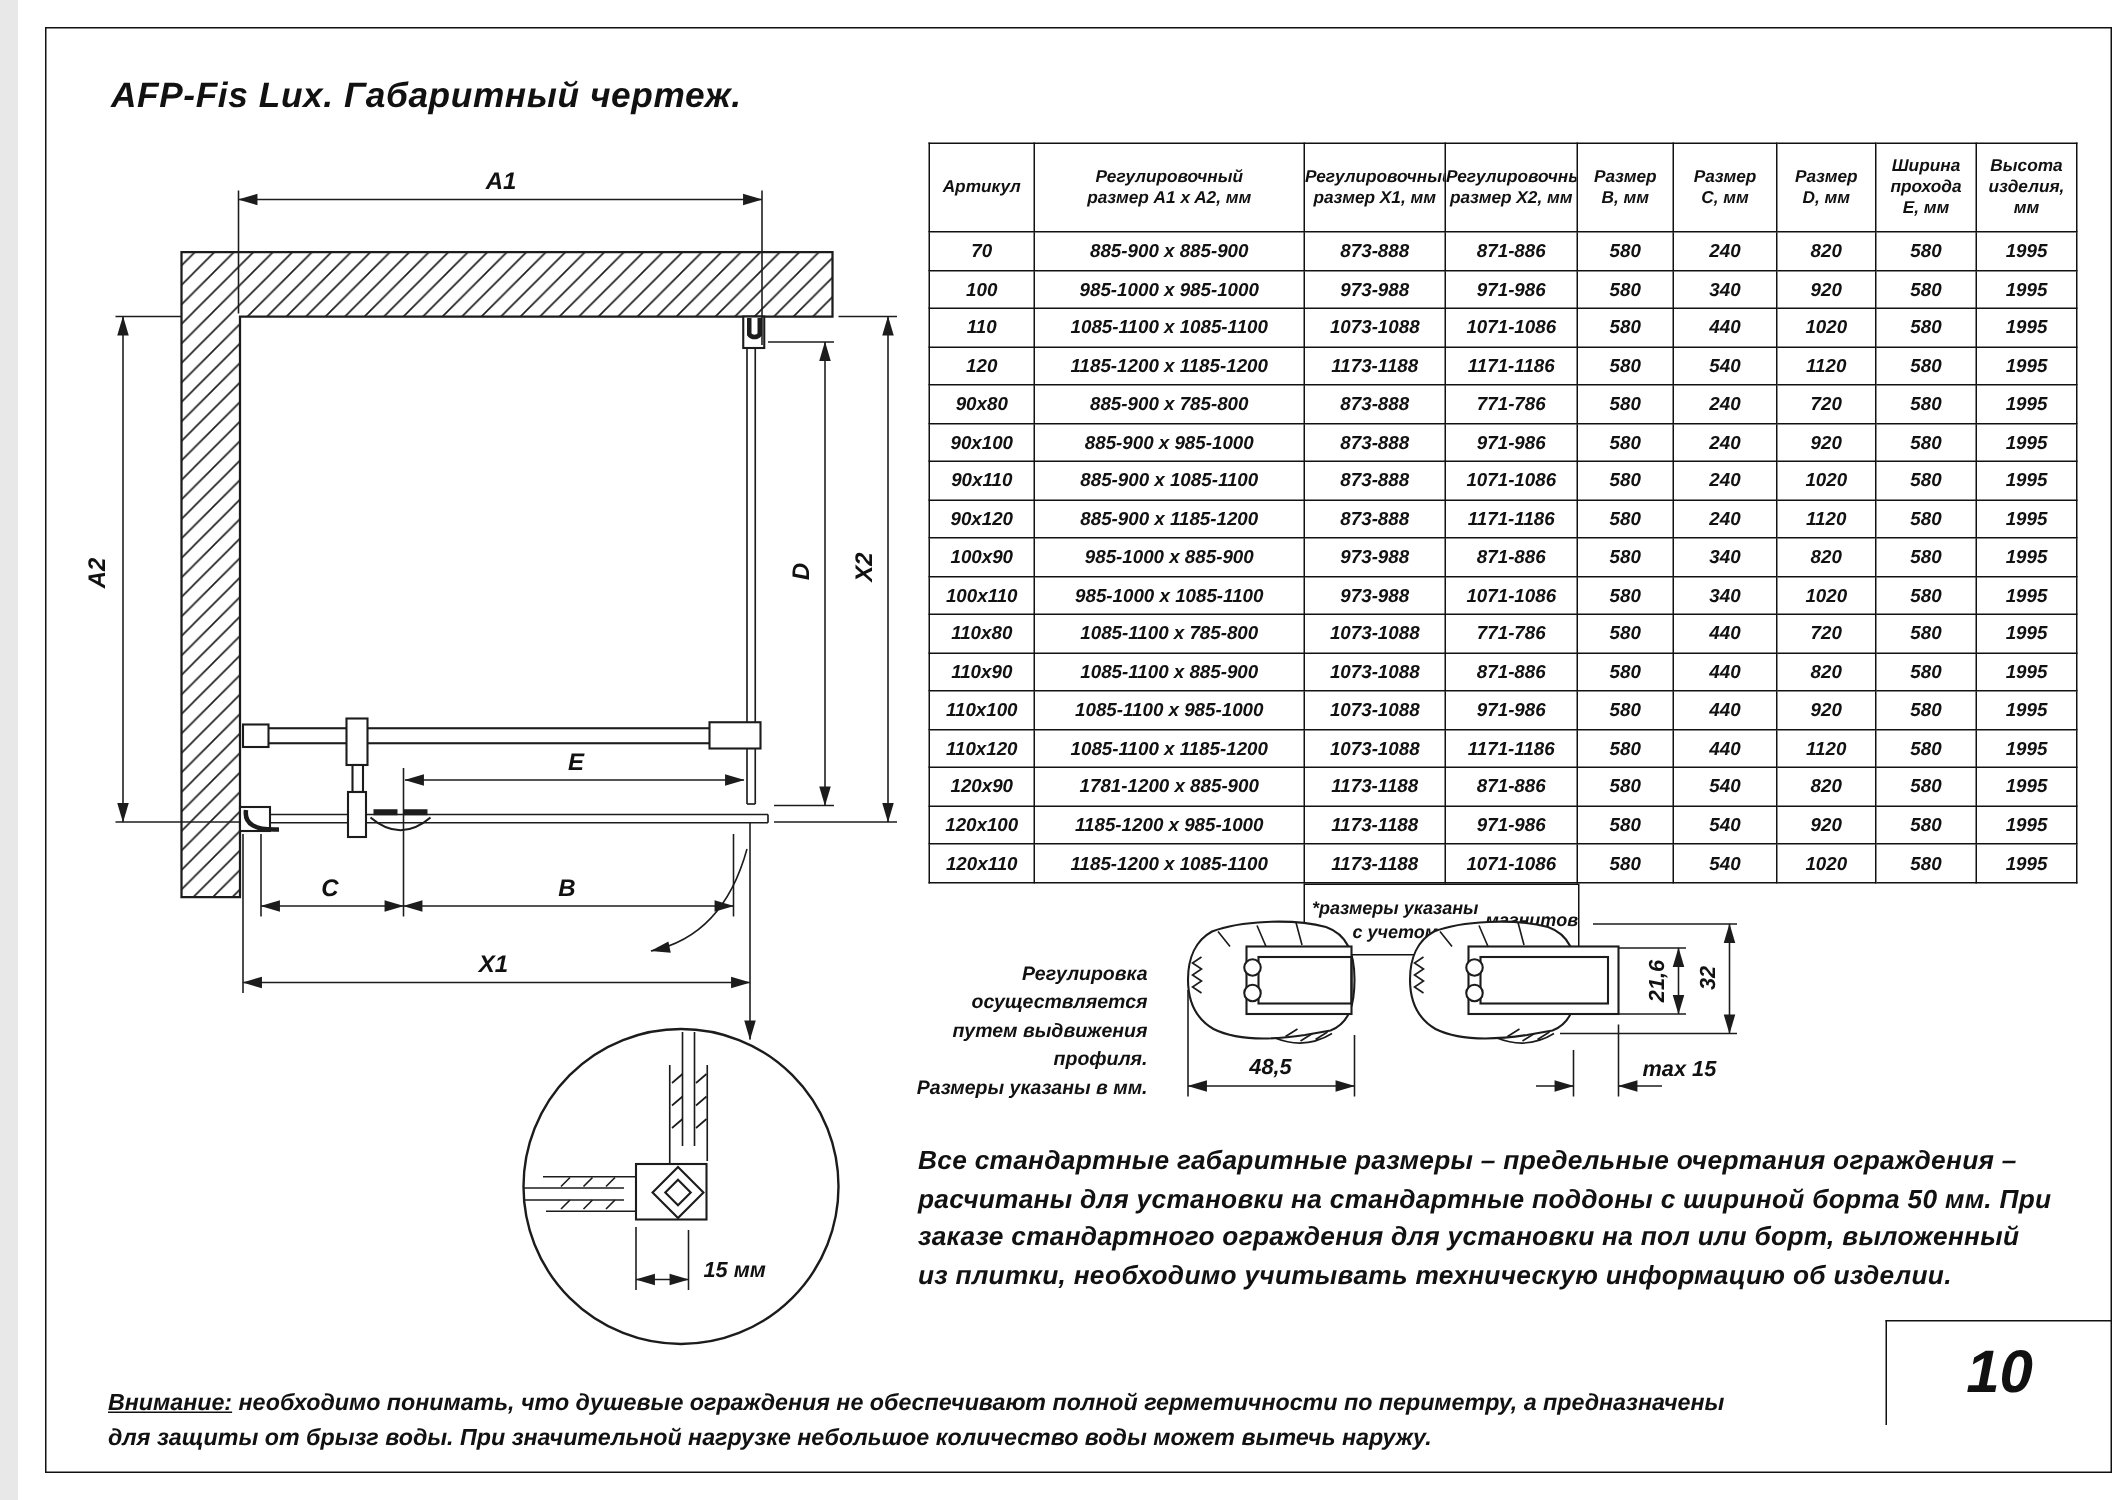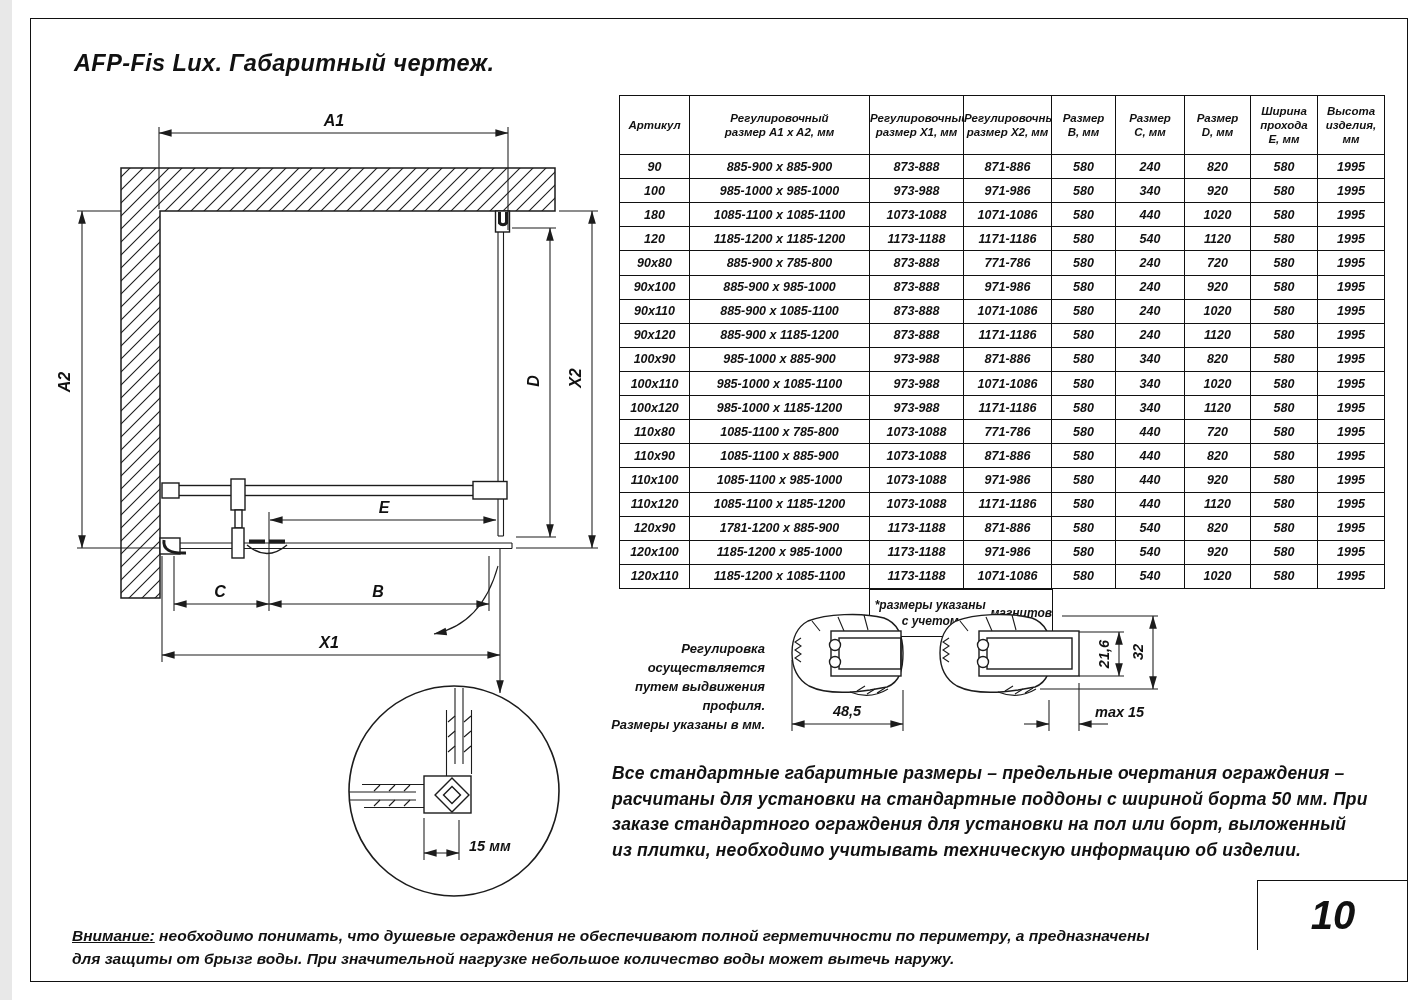--- a/index.html
+++ b/index.html
@@ -209,21 +209,21 @@
           <th>Ширина
 прохода
 E, мм</th>
           <th>Высота
 изделия,
 мм</th>
         </tr>
     </thead>
     <tbody>
         <tr>
-          <td>90</td>
+          <td>70</td>
           <td>885-900 x 885-900</td>
           <td>873-888</td>
           <td>871-886</td>
           <td>580</td>
           <td>240</td>
           <td>820</td>
           <td>580</td>
           <td>1995</td>
         </tr>
         <tr>
@@ -231,21 +231,21 @@
           <td>985-1000 x 985-1000</td>
           <td>973-988</td>
           <td>971-986</td>
           <td>580</td>
           <td>340</td>
           <td>920</td>
           <td>580</td>
           <td>1995</td>
         </tr>
         <tr>
-          <td>180</td>
+          <td>110</td>
           <td>1085-1100 x 1085-1100</td>
           <td>1073-1088</td>
           <td>1071-1086</td>
           <td>580</td>
           <td>440</td>
           <td>1020</td>
           <td>580</td>
           <td>1995</td>
         </tr>
         <tr>
@@ -315,31 +315,20 @@
           <td>1995</td>
         </tr>
         <tr>
           <td>100x110</td>
           <td>985-1000 x 1085-1100</td>
           <td>973-988</td>
           <td>1071-1086</td>
           <td>580</td>
           <td>340</td>
           <td>1020</td>
-          <td>580</td>
-          <td>1995</td>
-        </tr>
-        <tr>
-          <td>100x120</td>
-          <td>985-1000 x 1185-1200</td>
-          <td>973-988</td>
-          <td>1171-1186</td>
-          <td>580</td>
-          <td>340</td>
-          <td>1120</td>
           <td>580</td>
           <td>1995</td>
         </tr>
         <tr>
           <td>110x80</td>
           <td>1085-1100 x 785-800</td>
           <td>1073-1088</td>
           <td>771-786</td>
           <td>580</td>
           <td>440</td>

